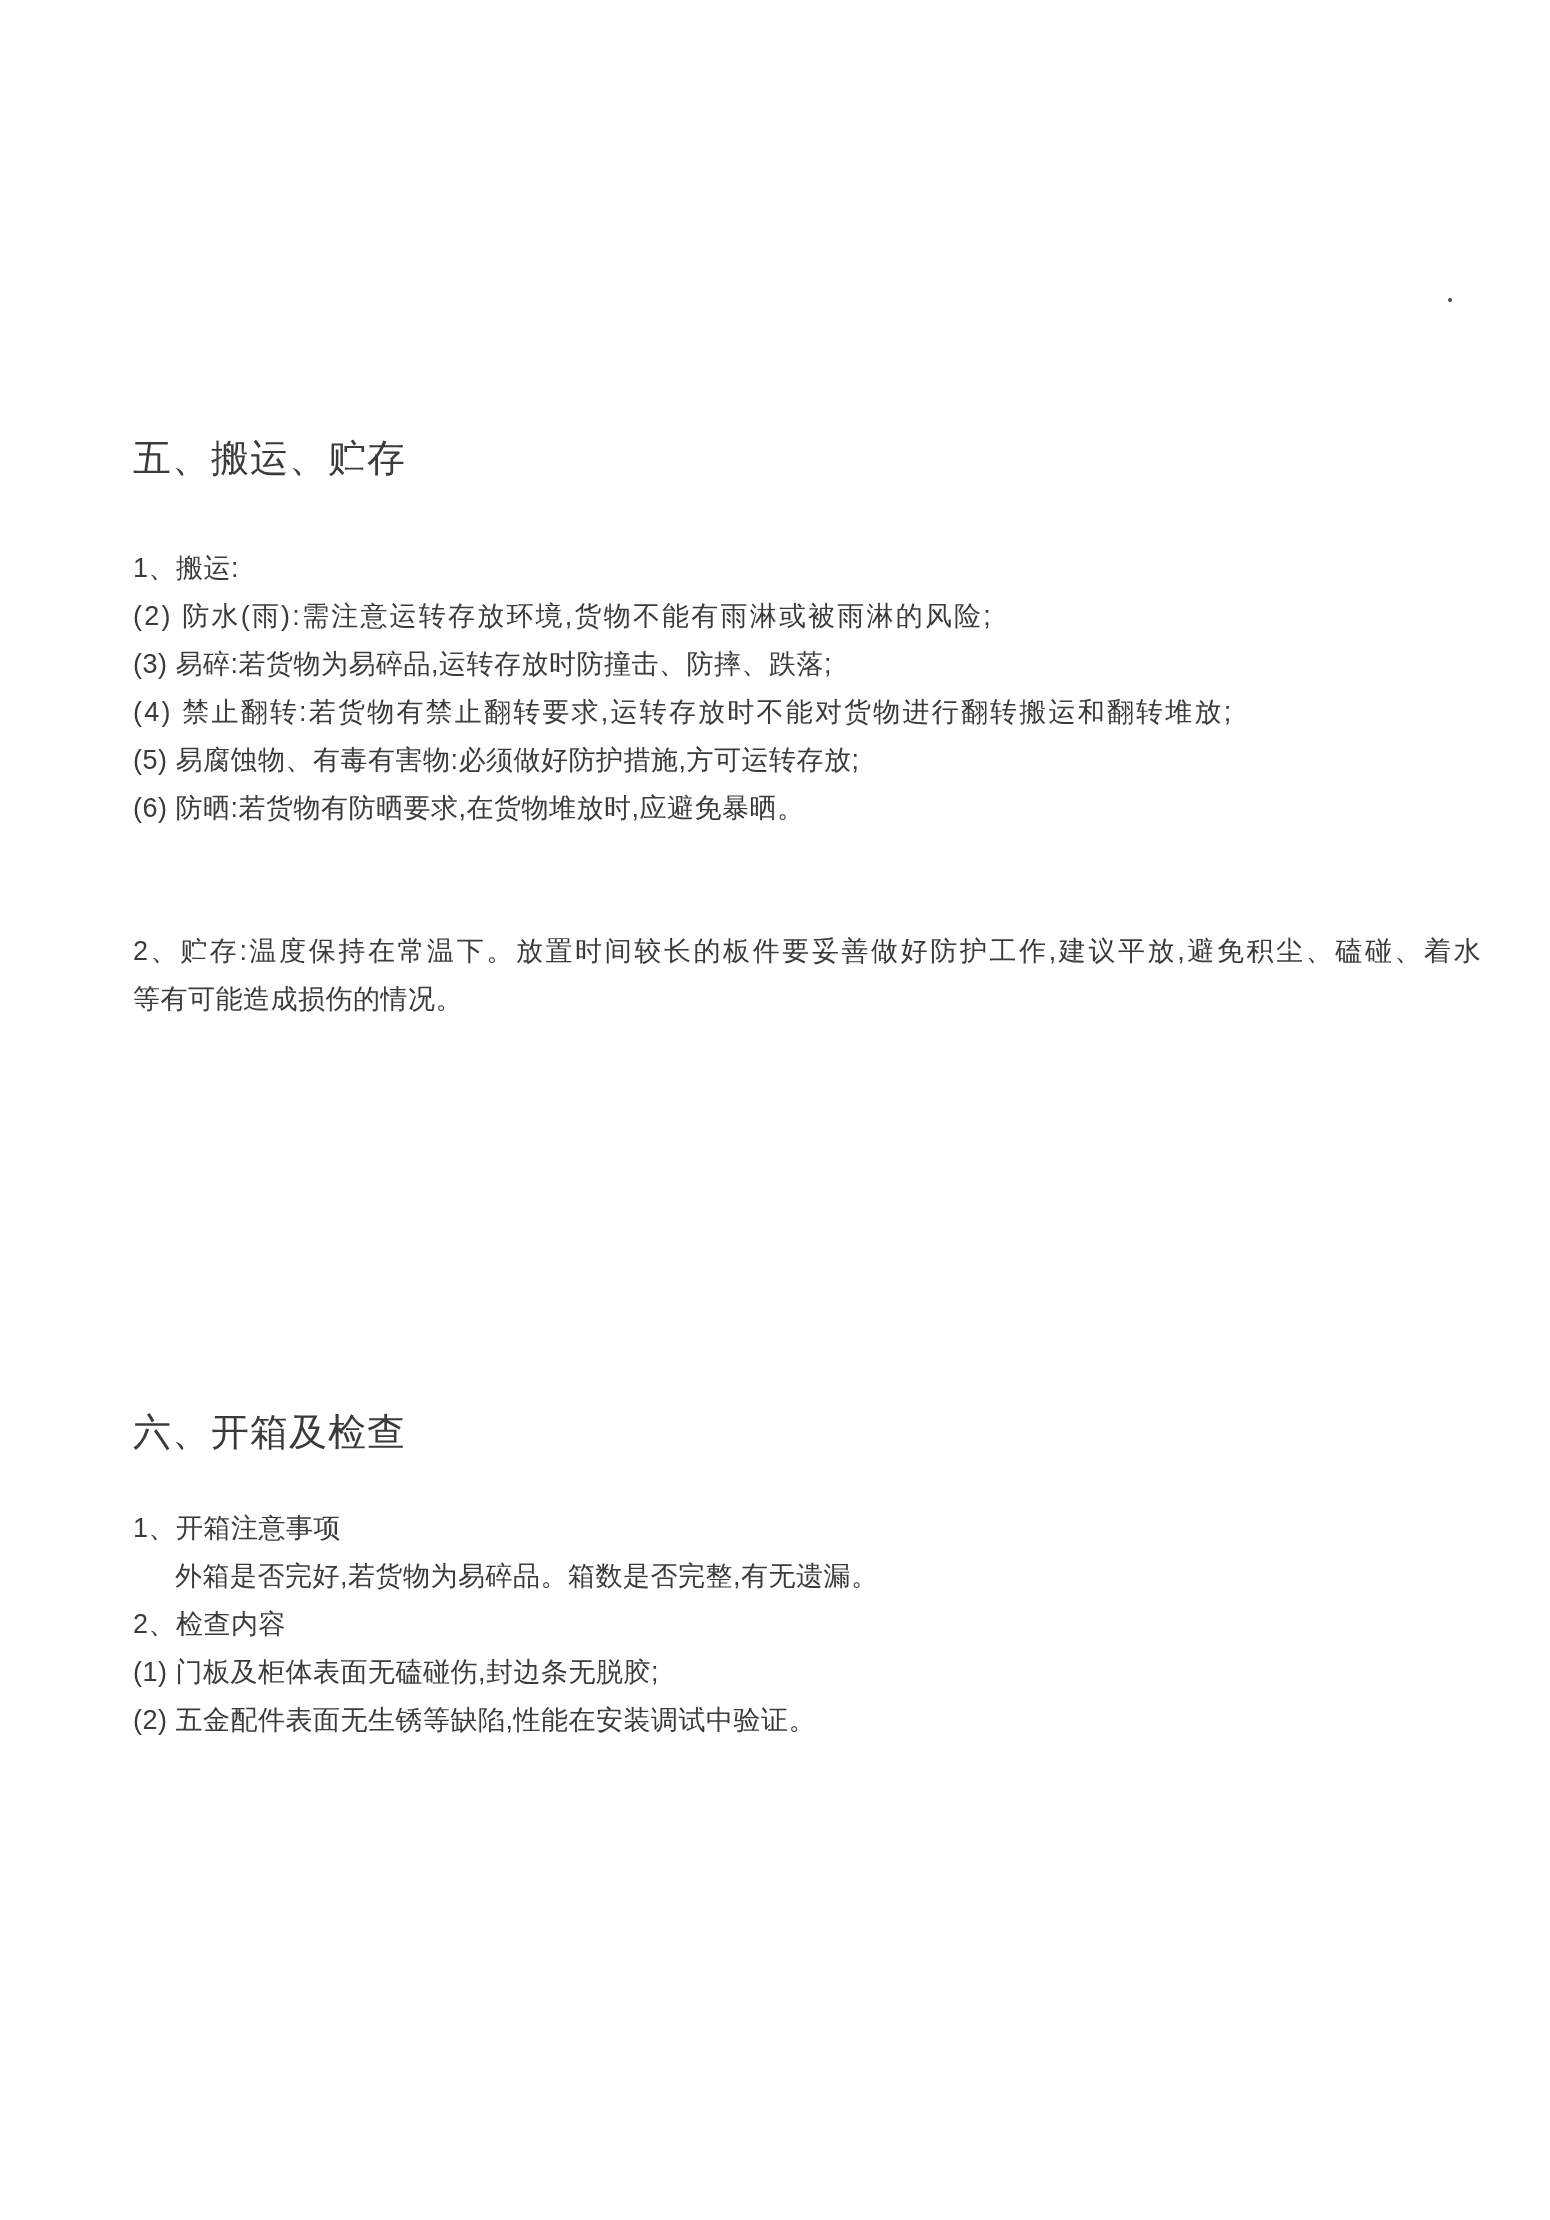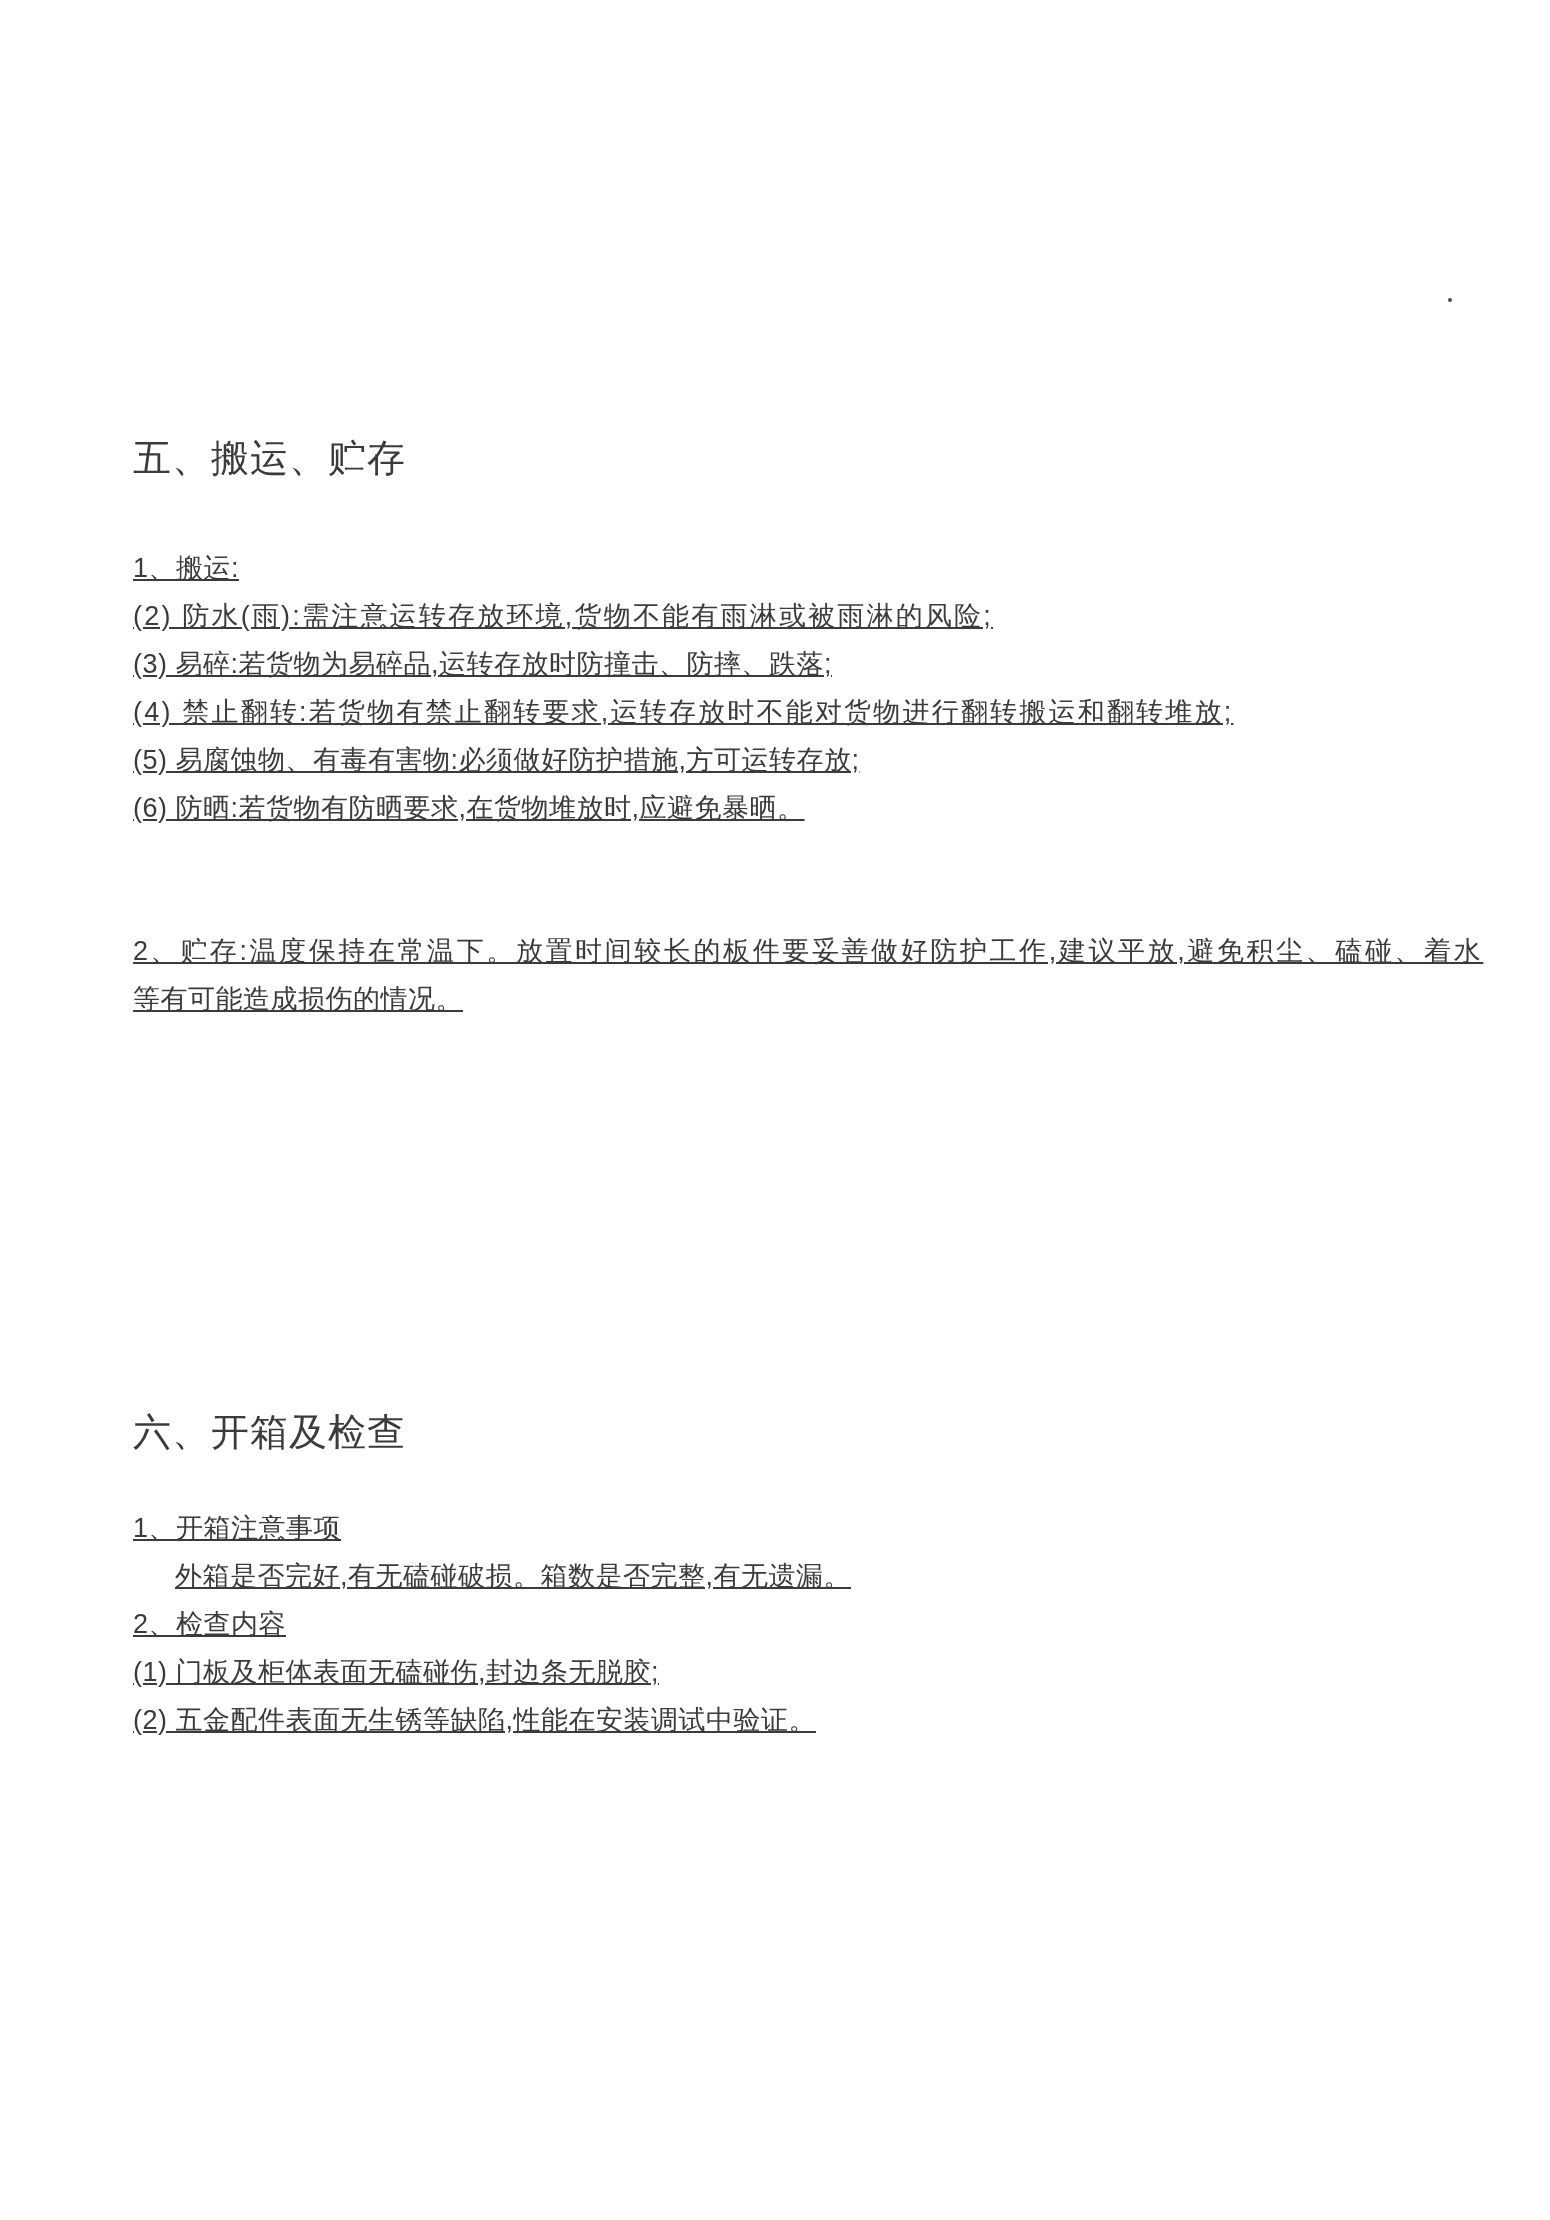--- a/index.html
+++ b/index.html
@@ -33,21 +33,21 @@
     position: absolute;
     left: 133px;
     font-size: 27px;
     font-weight: 500;
     line-height: 48px;
     white-space: nowrap;
   }
   .handling  { top: 528px; }
   .storagepara { top: 911px; }
   .inspection { top: 1488px; }
-  .line { letter-spacing: 0.5px; text-decoration: underline; }
+  .line { letter-spacing: 0.5px; }
   .ls2 { letter-spacing: 2.2px; }
   .ls25 { letter-spacing: 2.6px; }
   .indent { padding-left: 42px; }
   .stray-dot {
     position: absolute;
     left: 1448px;
     top: 282px;
     width: 4px;
     height: 4px;
     border-radius: 50%;
@@ -72,21 +72,21 @@
 
   <div class="block storagepara">
     <div class="line ls25">2、贮存:温度保持在常温下。放置时间较长的板件要妥善做好防护工作,建议平放,避免积尘、磕碰、着水</div>
     <div class="line">等有可能造成损伤的情况。</div>
   </div>
 
   <h1 class="heading h6pos">六、开箱及检查</h1>
 
   <div class="block inspection">
     <div class="line">1、开箱注意事项</div>
-    <div class="line indent">外箱是否完好,有无磕碰破损。箱数是否完整,有无遗漏。</div>
+    <div class="line indent">外箱是否完好,若货物为易碎品。箱数是否完整,有无遗漏。</div>
     <div class="line">2、检查内容</div>
     <div class="line">(1) 门板及柜体表面无磕碰伤,封边条无脱胶;</div>
     <div class="line">(2) 五金配件表面无生锈等缺陷,性能在安装调试中验证。</div>
   </div>
 
   <div class="stray-dot"></div>
 
 </div>
 
 </body></html>

